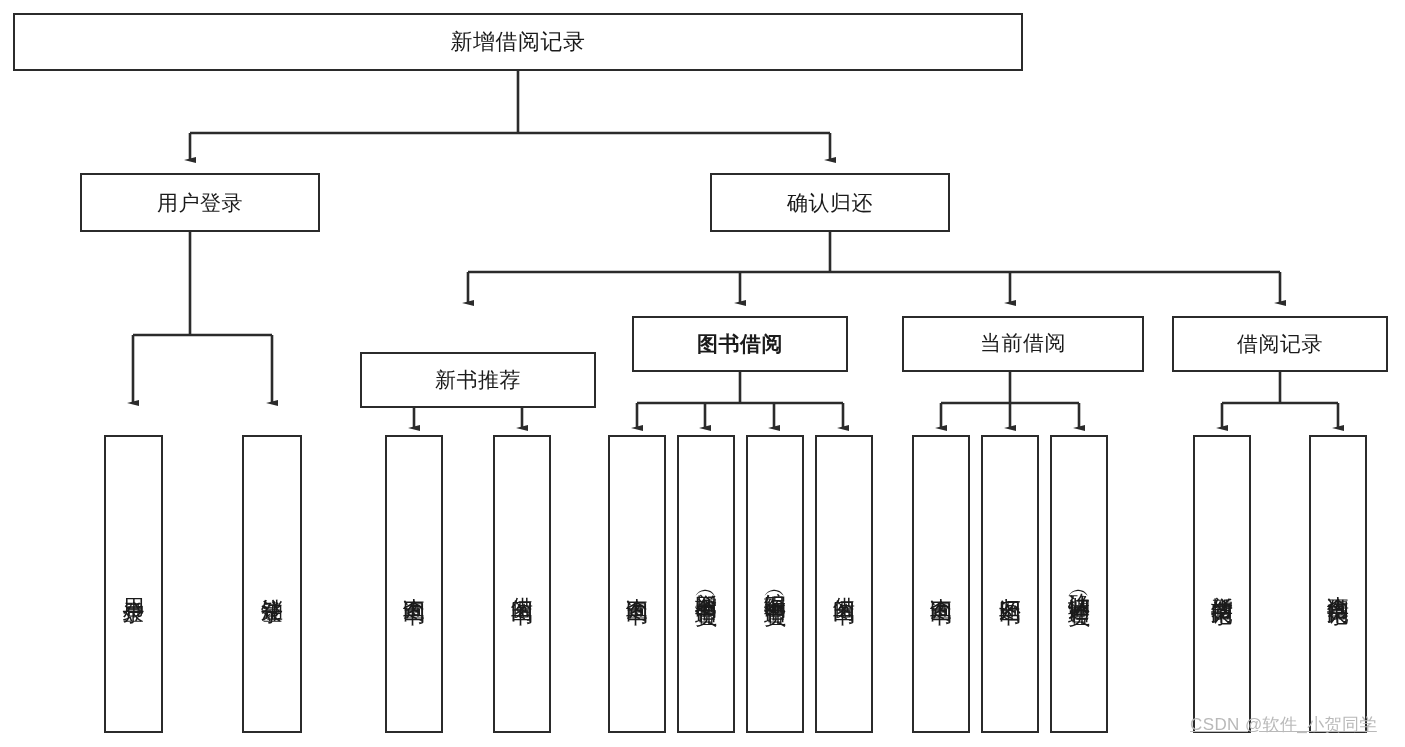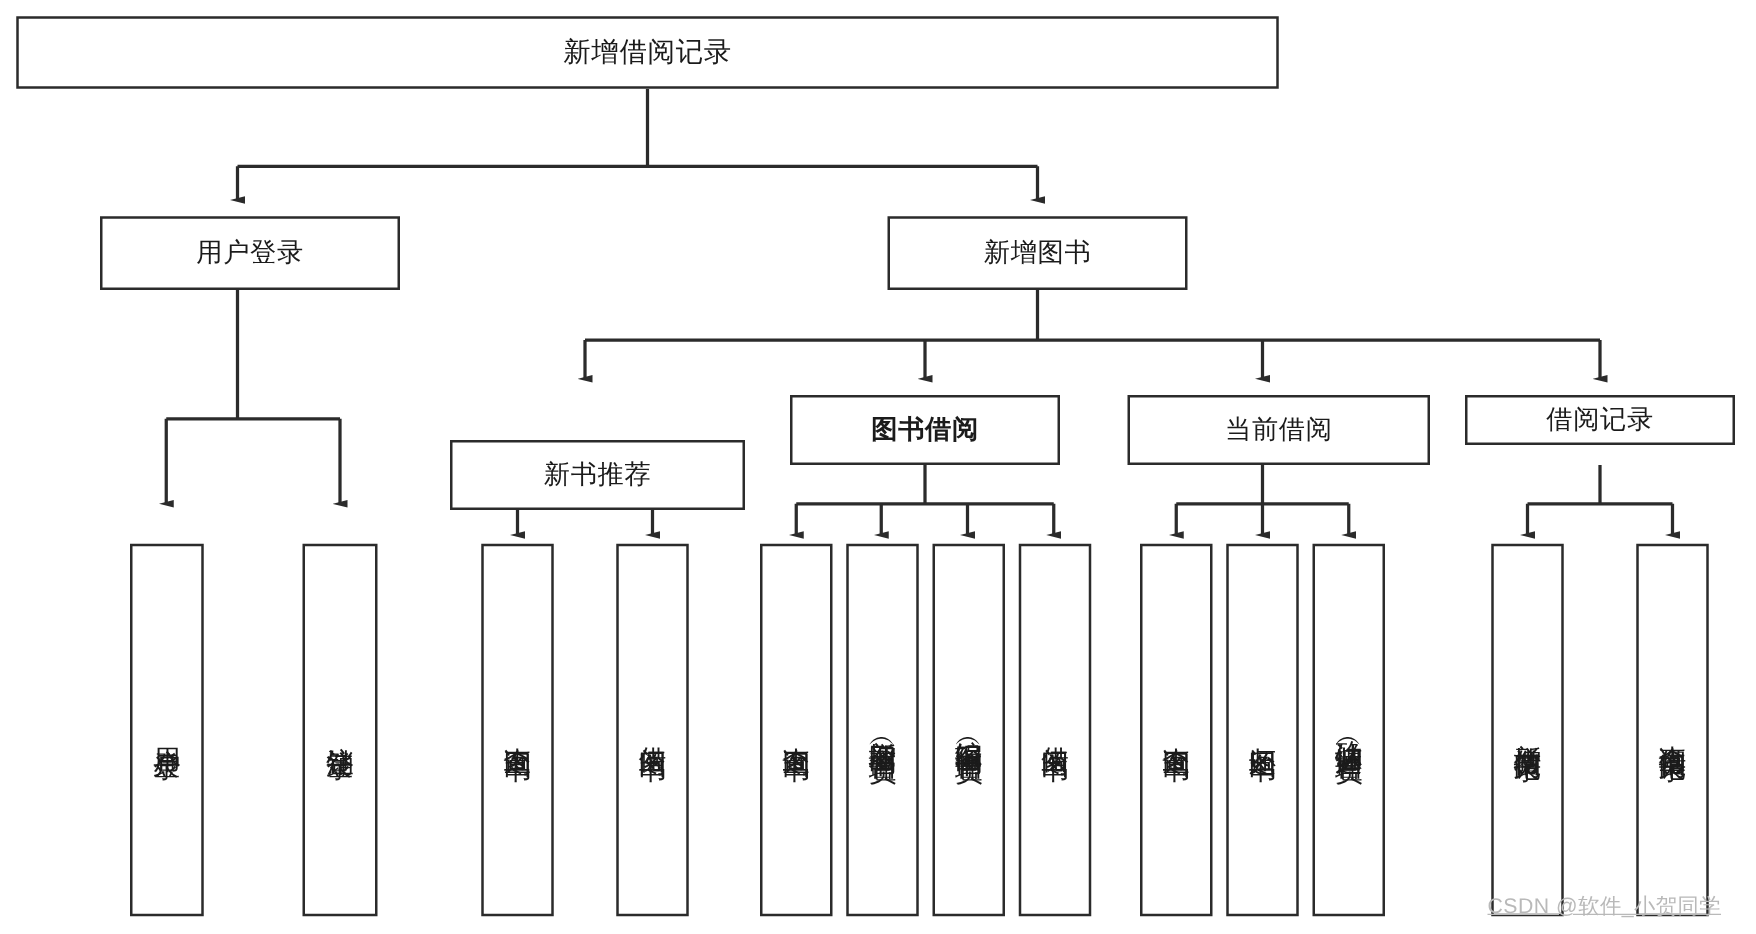--- a/index.html
+++ b/index.html
@@ -125,36 +125,36 @@
 
   <div class="node horiz title" style="left:13px; top:13px; width:1010px; height:58px;">
     <span class="label">新增借阅记录</span>
   </div>
 
   <div class="node horiz" style="left:80px; top:173px; width:240px; height:59px;">
     <span class="label">用户登录</span>
   </div>
 
   <div class="node horiz" style="left:710px; top:173px; width:240px; height:59px;">
-    <span class="label">新增图书</span>
+    <span class="label">确认归还</span>
   </div>
 
   <div class="node horiz" style="left:360px; top:316px; width:236px; height:56px;margin-top:36px;">
     <span class="label">新书推荐</span>
   </div>
 
   <div class="node horiz" style="left:632px; top:316px; width:216px; height:56px;font-weight:bold;">
     <span class="label">图书借阅</span>
   </div>
 
   <div class="node horiz" style="left:902px; top:316px; width:242px; height:56px;font-family:Liberation Serif, serif;">
     <span class="label">当前借阅</span>
   </div>
 
-  <div class="node horiz" style="left:1172px; top:316px; width:216px; height:40px;">
+  <div class="node horiz" style="left:1172px; top:316px; width:216px; height:56px;">
     <span class="label">借阅记录</span>
   </div>
 
   <div class="node vert" style="left:104px; top:435px; width:59px; height:298px;">
     <span class="label">用户登录</span>
   </div>
 
   <div class="node vert" style="left:242px; top:435px; width:60px; height:298px;">
     <span class="label">注销登录</span>
   </div>

